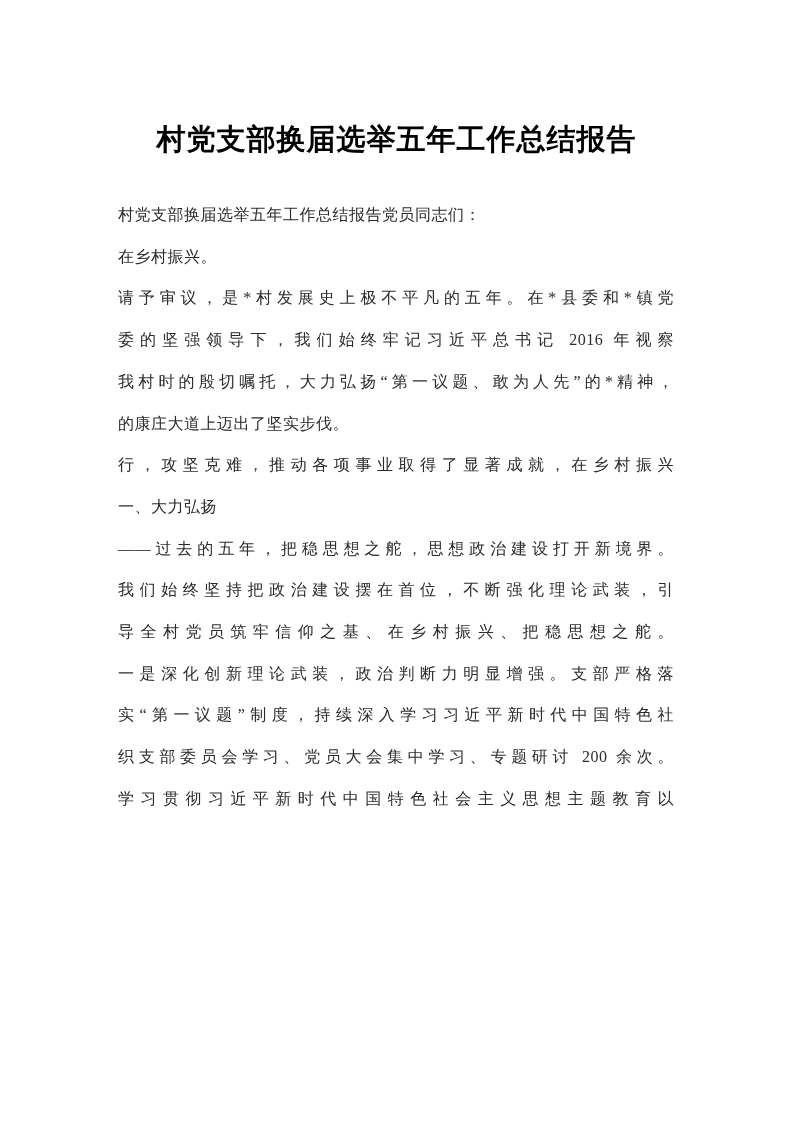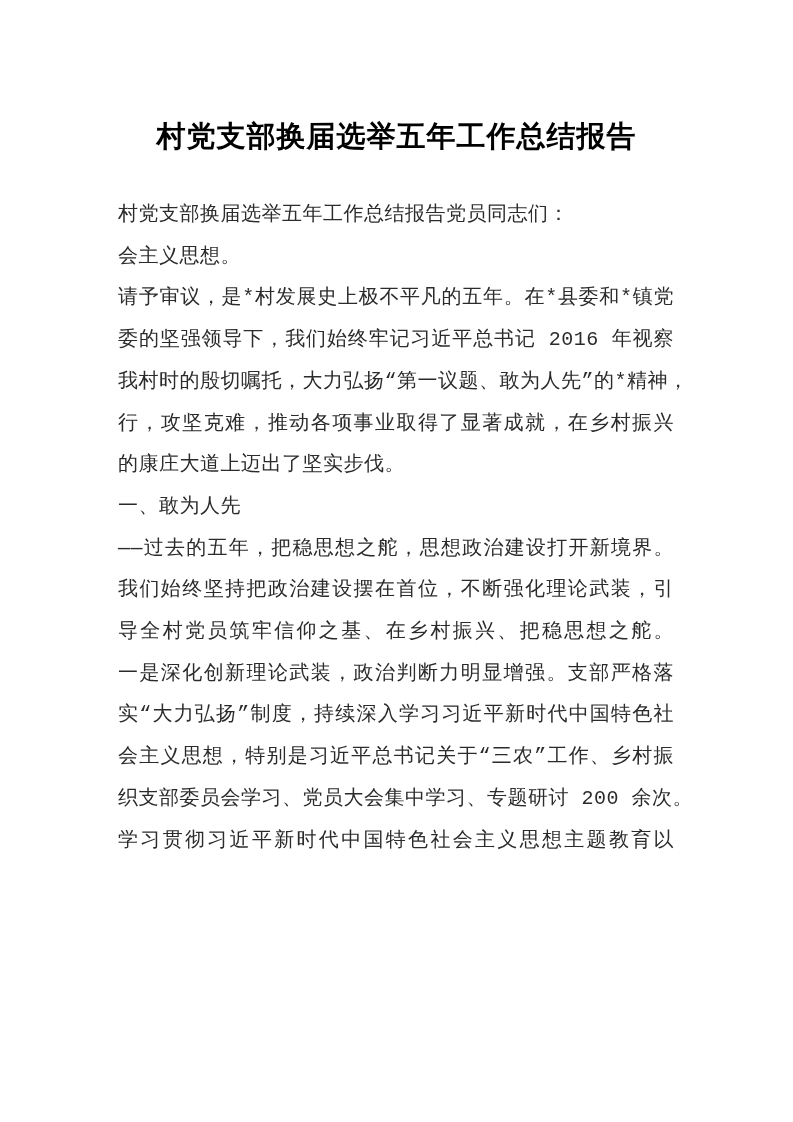--- a/index.html
+++ b/index.html
@@ -6,41 +6,41 @@
     margin: 0;
     padding: 0;
     background: #ffffff;
   }
   .page {
     position: relative;
     width: 793px;
     height: 1122px;
     background: #ffffff;
     overflow: hidden;
-    font-family: Liberation Mono, monospace;
+    font-family: Liberation Serif, serif;
   }
   .doc-title {
     position: absolute;
     top: 116px;
     left: 0;
     width: 100%;
     margin: 0;
     text-align: center;
     font-size: 29px;
     line-height: 46px;
     font-weight: 700;
     letter-spacing: 1px;
     color: #000000;
   }
   .doc-body {
     position: absolute;
     top: 194px;
     left: 118px;
     width: 556px;
-    font-size: 20px;
+    font-size: 16px;
     line-height: 41.7px;
     letter-spacing: 0.5px;
     color: #2b2b2b;
     font-weight: 400;
   }
   .line {
     white-space: nowrap;
     text-align: justify;
     text-align-last: justify;
     text-justify: inter-character;
@@ -50,29 +50,28 @@
     text-align-last: left;
   }
 </style>
 </head>
 <body>
 
 <div class="page">
   <h1 class="doc-title">村党支部换届选举五年工作总结报告</h1>
   <div class="doc-body">
     <div class="line end">村党支部换届选举五年工作总结报告党员同志们：</div>
-    <div class="line end">会主义思想。</div>
+    <div class="line end">在乡村振兴。</div>
     <div class="line">请予审议，是*村发展史上极不平凡的五年。在*县委和*镇党</div>
     <div class="line">委的坚强领导下，我们始终牢记习近平总书记 2016 年视察</div>
     <div class="line">我村时的殷切嘱托，大力弘扬“第一议题、敢为人先”的*精神，</div>
+    <div class="line end">的康庄大道上迈出了坚实步伐。</div>
     <div class="line">行，攻坚克难，推动各项事业取得了显著成就，在乡村振兴</div>
-    <div class="line end">的康庄大道上迈出了坚实步伐。</div>
-    <div class="line end">一、敢为人先</div>
+    <div class="line end">一、大力弘扬</div>
     <div class="line">——过去的五年，把稳思想之舵，思想政治建设打开新境界。</div>
     <div class="line">我们始终坚持把政治建设摆在首位，不断强化理论武装，引</div>
     <div class="line">导全村党员筑牢信仰之基、在乡村振兴、把稳思想之舵。</div>
     <div class="line">一是深化创新理论武装，政治判断力明显增强。支部严格落</div>
-    <div class="line">实“大力弘扬”制度，持续深入学习习近平新时代中国特色社</div>
-    <div class="line">会主义思想，特别是习近平总书记关于“三农”工作、乡村振</div>
+    <div class="line">实“第一议题”制度，持续深入学习习近平新时代中国特色社</div>
     <div class="line">织支部委员会学习、党员大会集中学习、专题研讨 200 余次。</div>
     <div class="line">学习贯彻习近平新时代中国特色社会主义思想主题教育以</div>
   </div>
 </div>
 
 </body></html>

